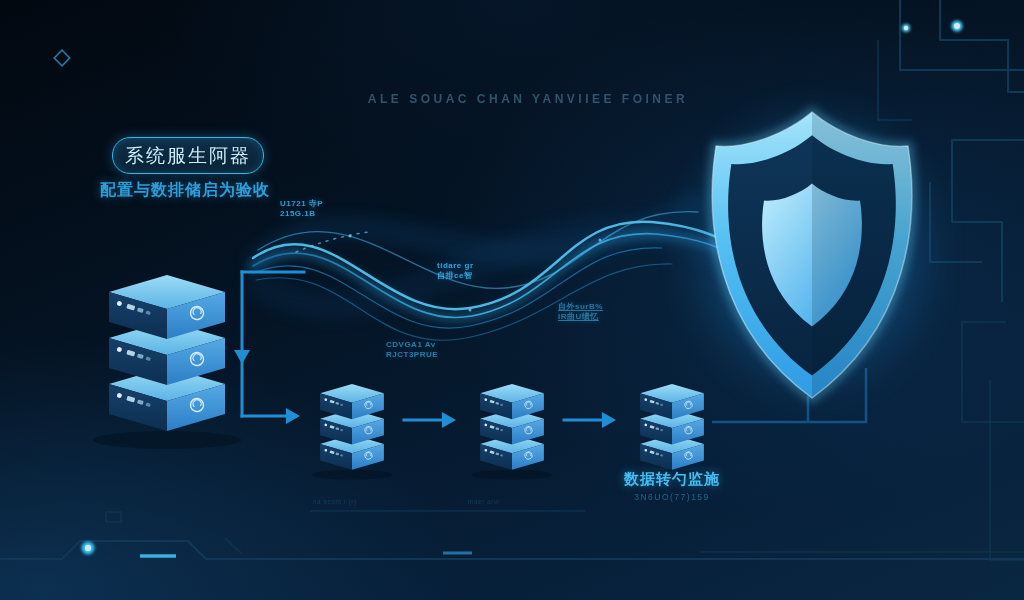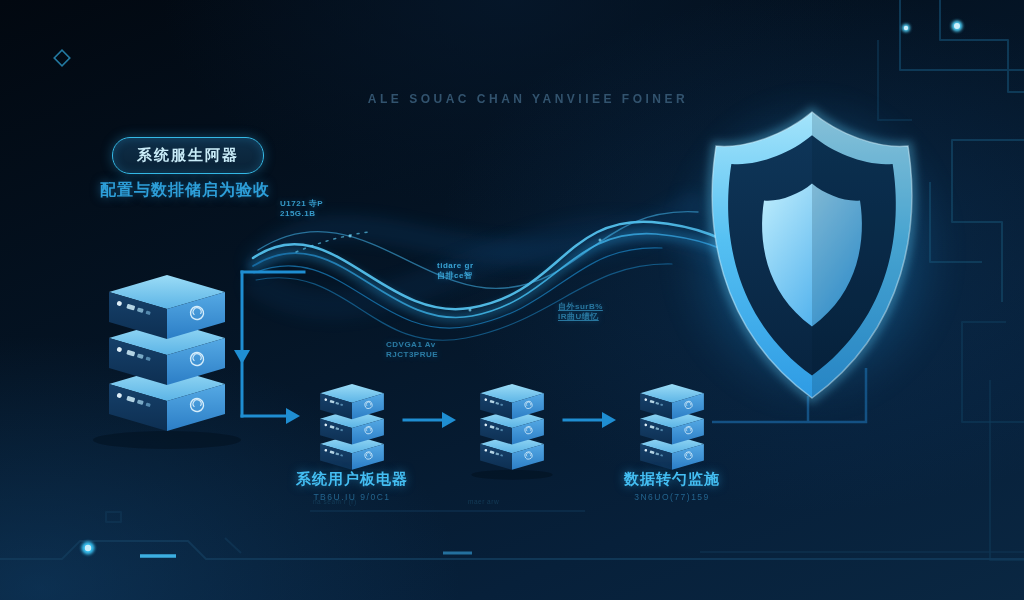--- a/index.html
+++ b/index.html
@@ -20,21 +20,21 @@
     text-shadow:0 0 16px rgba(80,200,255,.6),0 0 42px rgba(40,140,220,.4),0 2px 4px rgba(0,0,0,.6);
   }
   .subtitle{
     left:0;right:0;top:92px;text-align:center;color:#32536e;font-size:12px;
     font-weight:700;letter-spacing:3.5px;margin-left:32px;
   }
   .badge{
     left:112px;top:137px;width:150px;height:35px;border-radius:18px;
     border:1px solid #35b9e6;background:linear-gradient(#0e2e48,#0a2236);
     box-shadow:0 0 12px rgba(45,170,230,.35), inset 0 0 10px rgba(45,160,220,.25);
-    color:#c9ecf8;font-size:15px;font-weight:700;letter-spacing:2px;
+    color:#c9ecf8;font-size:19px;font-weight:400;letter-spacing:2px;
     display:flex;align-items:center;justify-content:center;
   }
   .desc{
     left:100px;top:180px;color:#2d9ed8;font-size:16px;font-weight:700;letter-spacing:1px;
     text-shadow:0 0 10px rgba(40,150,215,.5);
   }
   .flow-label{color:#3fb2e6;font-size:8px;line-height:1.3;font-weight:700;letter-spacing:.5px;
     text-shadow:0 0 6px rgba(40,150,215,.5);}
   .fl1{left:280px;top:199px;opacity:.85;}
   .fl2{left:437px;top:227px;opacity:.9;margin-top:34px;}
@@ -233,24 +233,20 @@
 </div>
 <div class="abs flow-label fl3">
   <div>自外surB%</div>
   <div>IR曲U绩忆</div>
 </div>
 <div class="abs flow-label fl4">
   <div>CDVGA1 Av</div>
   <div>RJCT3PRUE</div>
 </div>
 
-<div class="abs node-label n1">
-  <div class="nl-main">系统用户板电器</div>
-  <div class="nl-sub">TB6U.IU 9/0C1</div>
-</div>
 <div class="abs node-label n3">
   <div class="nl-main">数据转勺监施</div>
   <div class="nl-sub">3N6UO(77)159</div>
 </div>
 
 <div class="abs micro m1">na seam r (r)</div>
 <div class="abs micro m2">maer arw</div>
 
 </div>
 

